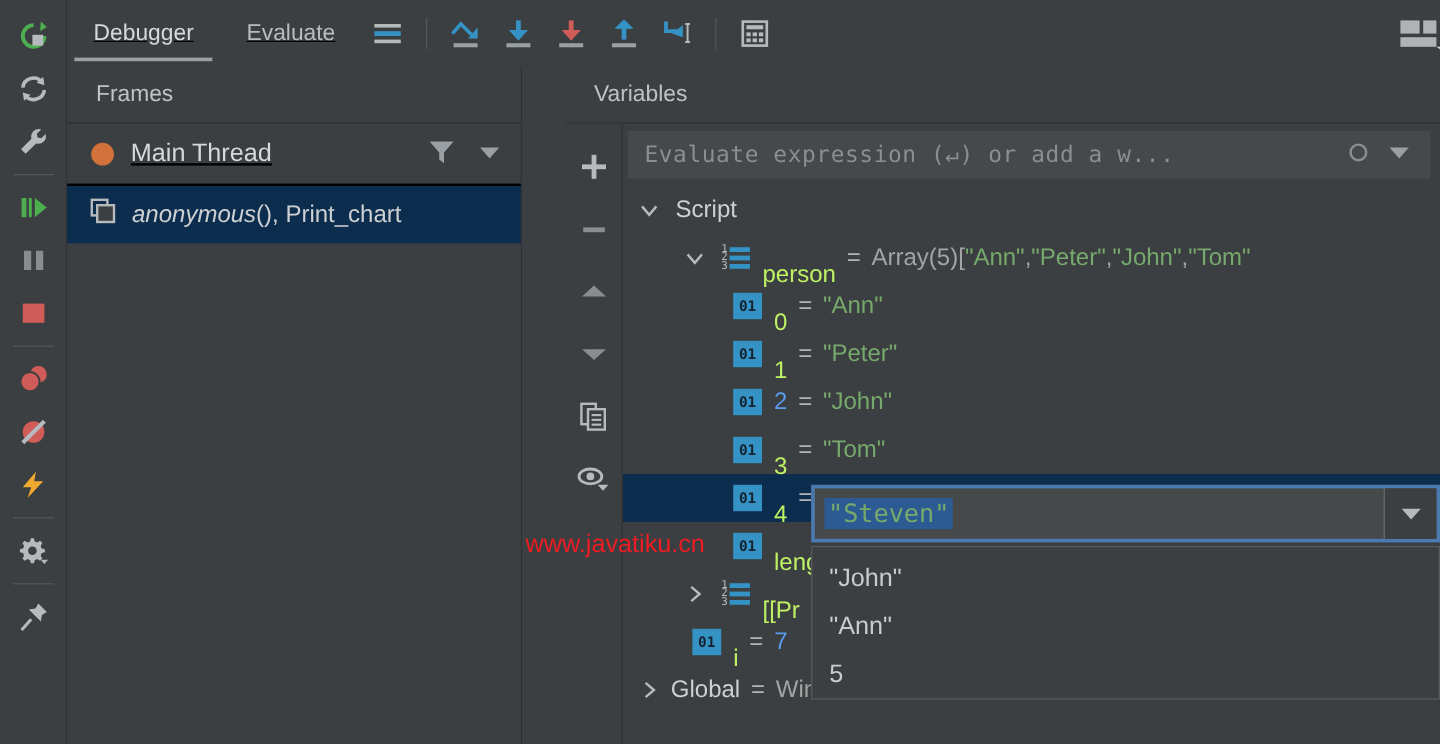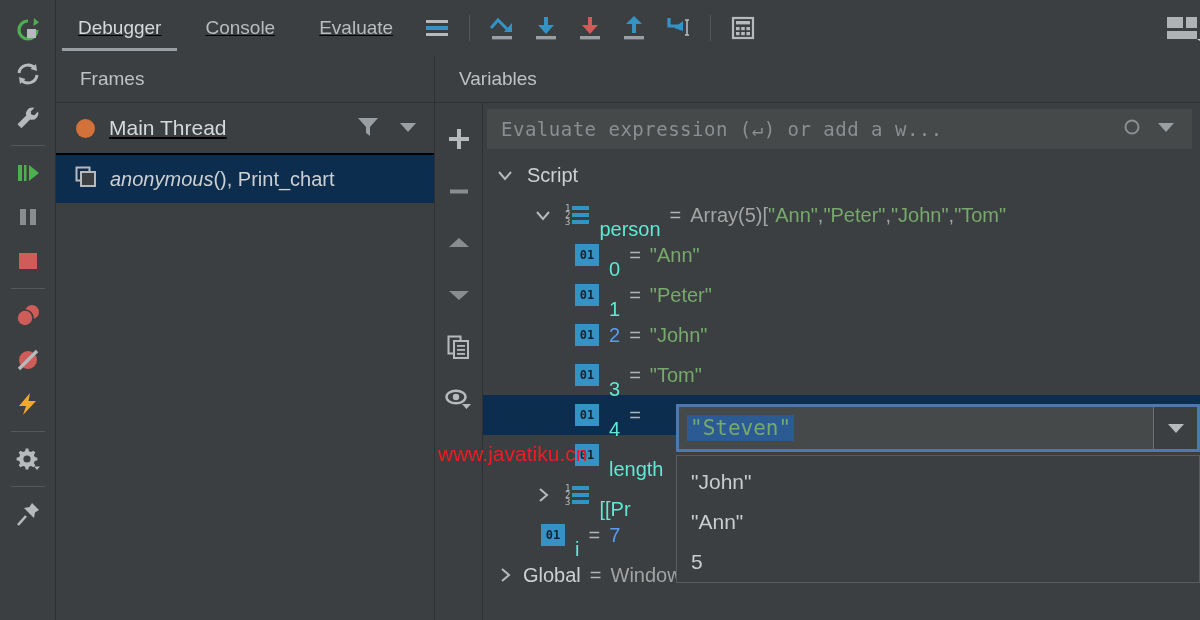--- a/index.html
+++ b/index.html
@@ -43,21 +43,21 @@
     height: 3px; background: #9a9fa3;
   }
   .tool-sep { width: 1px; height: 26px; background: #55585a; margin: 0 10px 14px 10px; }
   .tbtn {
     width: 44px; height: 40px; display: flex; align-items: center;
     justify-content: center; margin-bottom: 7px; cursor: pointer;
   }
   .topbar-right { margin-left: auto; display:flex; align-items:flex-end; }
 
   
-  .body { flex: 1; display: flex; min-height: 0; }
+  .body { flex: 1; display: flex; min-height: 0; gap: 36px; }
 
   
   .frames {
     width: 379px; flex: 0 0 379px; display: flex; flex-direction: column;
     background: #3c3f41; border-right: 1px solid #2e3133;
   }
   .pane-head {
     height: 48px; display: flex; align-items: center; padding-left: 24px;
     color: #bfc2c4; font-size: 19px; border-bottom: 1px solid #2e3133;
     background: #3c3f41;
@@ -106,21 +106,21 @@
   }
 
   
   .tree { flex: 1; overflow: hidden; position: relative; font-size: 20px; }
   .trow { height: 40px; display: flex; align-items: center; white-space: nowrap;
           cursor: pointer; }
   .trow.sel { background: #0d2d4e; }
   .tw { display:flex; align-items:center; justify-content:center;
         width: 28px; flex:0 0 28px; }
   .nm-plain { color: #cdd0d2; }
-  .nm-prop  { color: #5eead4; margin-top: 28px; }
+  .nm-prop  { color: #bef264; margin-top: 28px; }
   .eq { color: #b0b4b6; margin: 0 9px; }
   .v-str { color: #76a96b; }
   .v-num { color: #5b9bf0; }
   .v-dim { color: #a3a3a3; }
   .idx-num { color: #5b9bf0; }
 
   
   .ic01 {
     width: 24px; height: 22px; background: #3592c4; color: #15232e;
     font-family: "DejaVu Sans Mono", monospace; font-size: 12px; font-weight: bold;
@@ -236,21 +236,20 @@
         <line x1="12" y1="16" x2="4" y2="25" stroke="#b7babc" stroke-width="2.6"></line>
       </svg>
     </div>
   </div>
 
   <div class="main">
 
     <div class="topbar">
       <div class="tabs">
         <div class="tab active">Debugger</div>
-        <div class="tab">Console</div>
         <div class="tab">Evaluate</div>
       </div>
 
       <div class="tbtn">
         <svg width="30" height="26" viewBox="0 0 30 26">
           <rect x="4" y="5" width="22" height="3" fill="#b7babc"></rect>
           <rect x="4" y="11" width="22" height="4" fill="#3592c4"></rect>
           <rect x="4" y="18" width="22" height="3" fill="#b7babc"></rect>
         </svg>
       </div>

